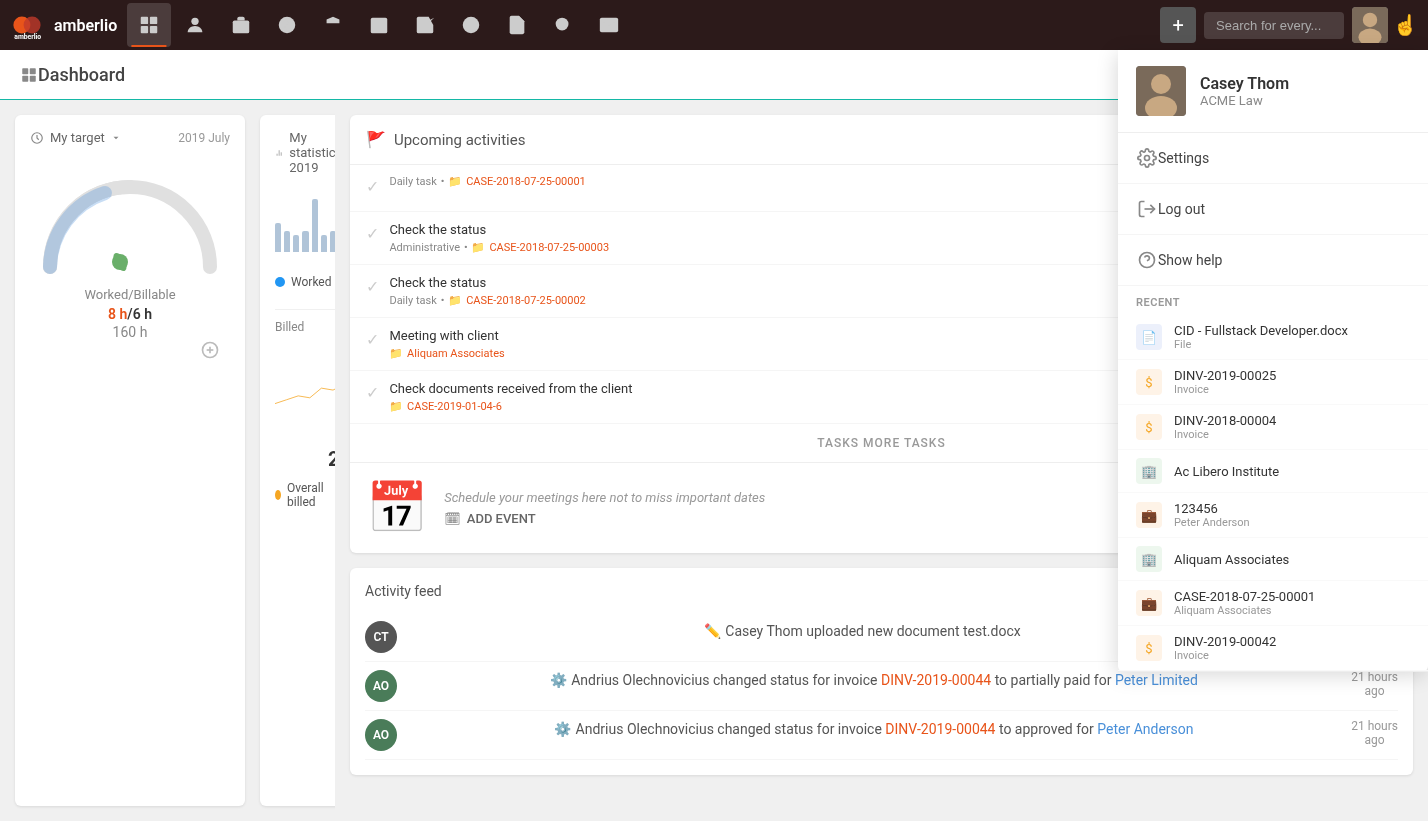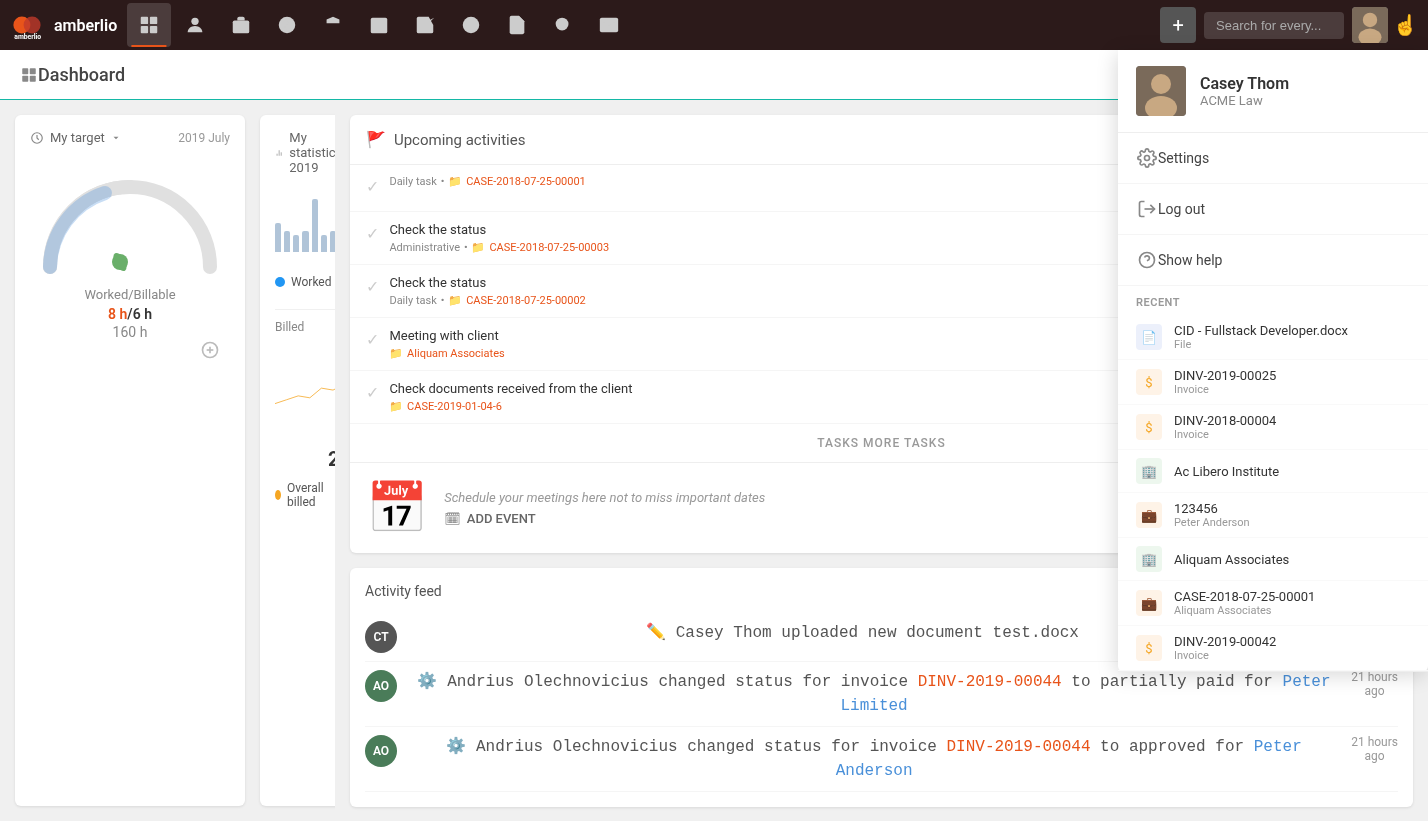--- a/index.html
+++ b/index.html
@@ -310,21 +310,21 @@
       display: flex;
       align-items: center;
       justify-content: center;
       color: white;
       font-size: 12px;
       font-weight: 600;
       flex-shrink: 0;
     }
     .feed-avatar.ct-avatar { background: #555; }
     .feed-avatar.ao-avatar { background: #4a7c59; }
-    .feed-content { flex: 1; font-size: 16px; color: #555; line-height: 1.5; font-family: Liberation Mono, monospace; }
+    .feed-content { flex: 1; font-size: 14px; color: #555; line-height: 1.5; }
     .feed-link { color: #e8541a; cursor: pointer; }
     .feed-person-link { color: #4a90d9; cursor: pointer; }
     .feed-time { font-size: 12px; color: #999; white-space: nowrap; }
 
     
     .dropdown-overlay {
       position: fixed;
       top: 50px;
       right: 0;
       width: 310px;

